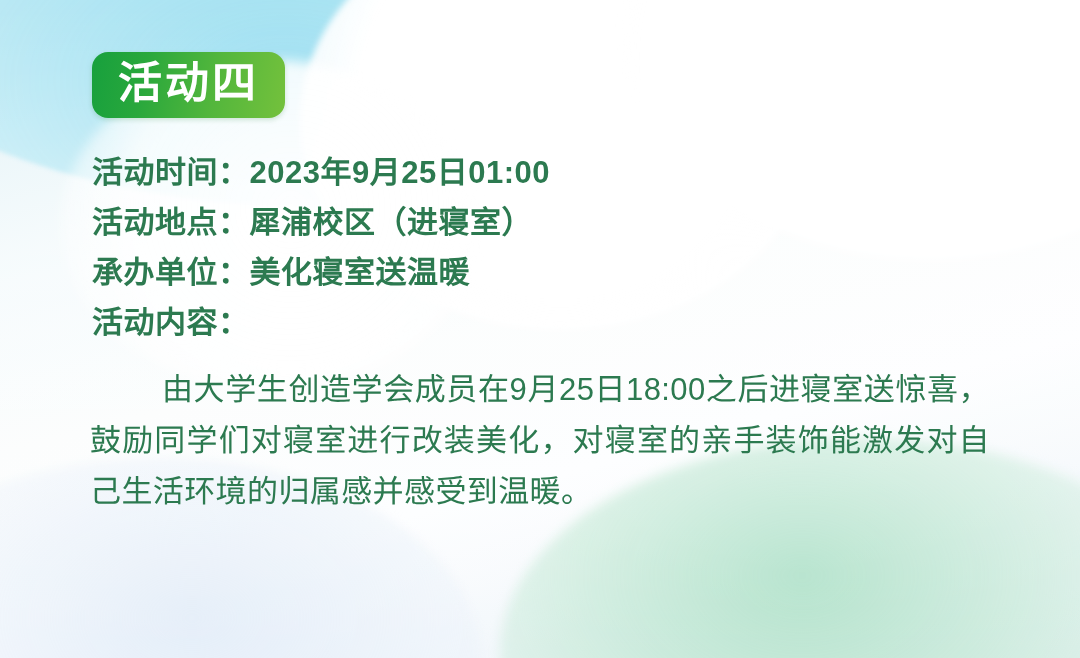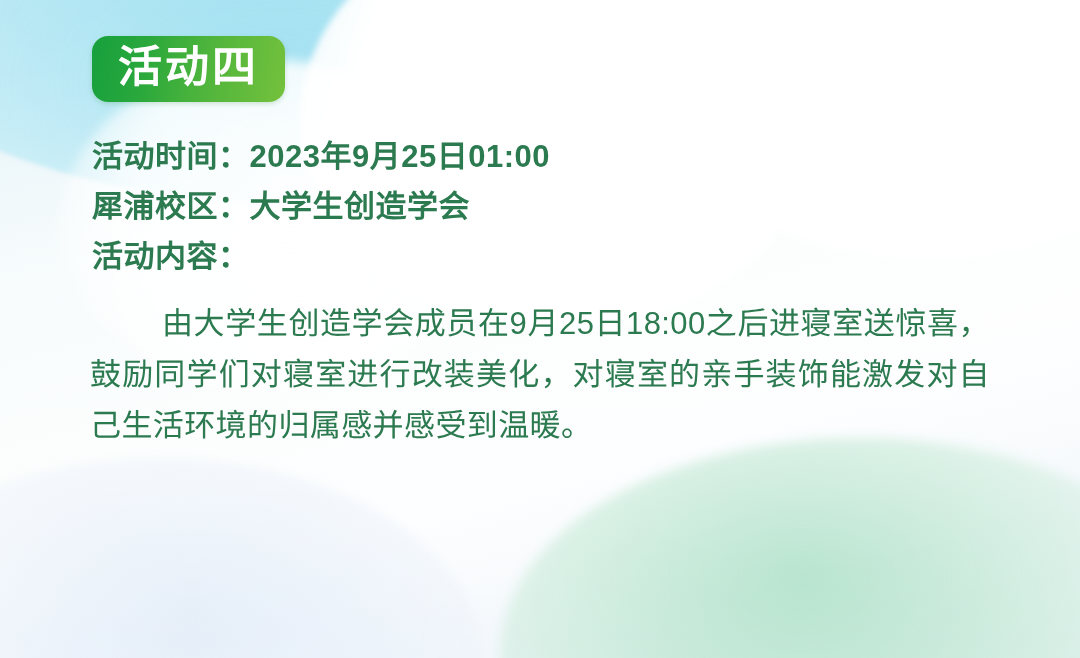--- a/index.html
+++ b/index.html
@@ -138,21 +138,21 @@
                  rgba(255,255,255,0) 0%,
                  rgba(255,255,255,0.35) 38%,
                  rgba(255,255,255,0.25) 62%,
                  rgba(255,255,255,0) 100%);
   }
 
   
   .content {
     position: relative;
     z-index: 5;
-    padding: 0 90px;
+    padding: 16px 90px;
   }
 
   .badge {
     display: inline-block;
     margin-top: 36px;
     margin-left: 2px;
     padding: 6px 26px 10px 26px;
     border-radius: 16px;
     background: linear-gradient(100deg, #17a03d 0%, #2aa83c 28%, #52b63c 62%, #74c13c 100%);
     box-shadow: 0 2px 5px rgba(60, 140, 70, 0.22);
@@ -218,20 +218,21 @@
 
   <div class="content">
 
     <div class="badge">
       <span class="badge-label">活动四</span>
     </div>
 
 
     <ul class="info-list">
       <li class="info-item">活动时间：2023年9月25日01:00</li>
-      <li class="info-item">犀浦校区：大学生创造学会</li>
+      <li class="info-item">活动地点：犀浦校区（进寝室）</li>
+      <li class="info-item">承办单位：美化寝室送温暖</li>
       <li class="info-item">活动内容：</li>
     </ul>
 
     <p class="body-paragraph">由大学生创造学会成员在9月25日18:00之后进寝室送惊喜，鼓励同学们对寝室进行改装美化，对寝室的亲手装饰能激发对自己生活环境的归属感并感受到温暖。</p>
 
   </div>
 </div>
 
 </body></html>

